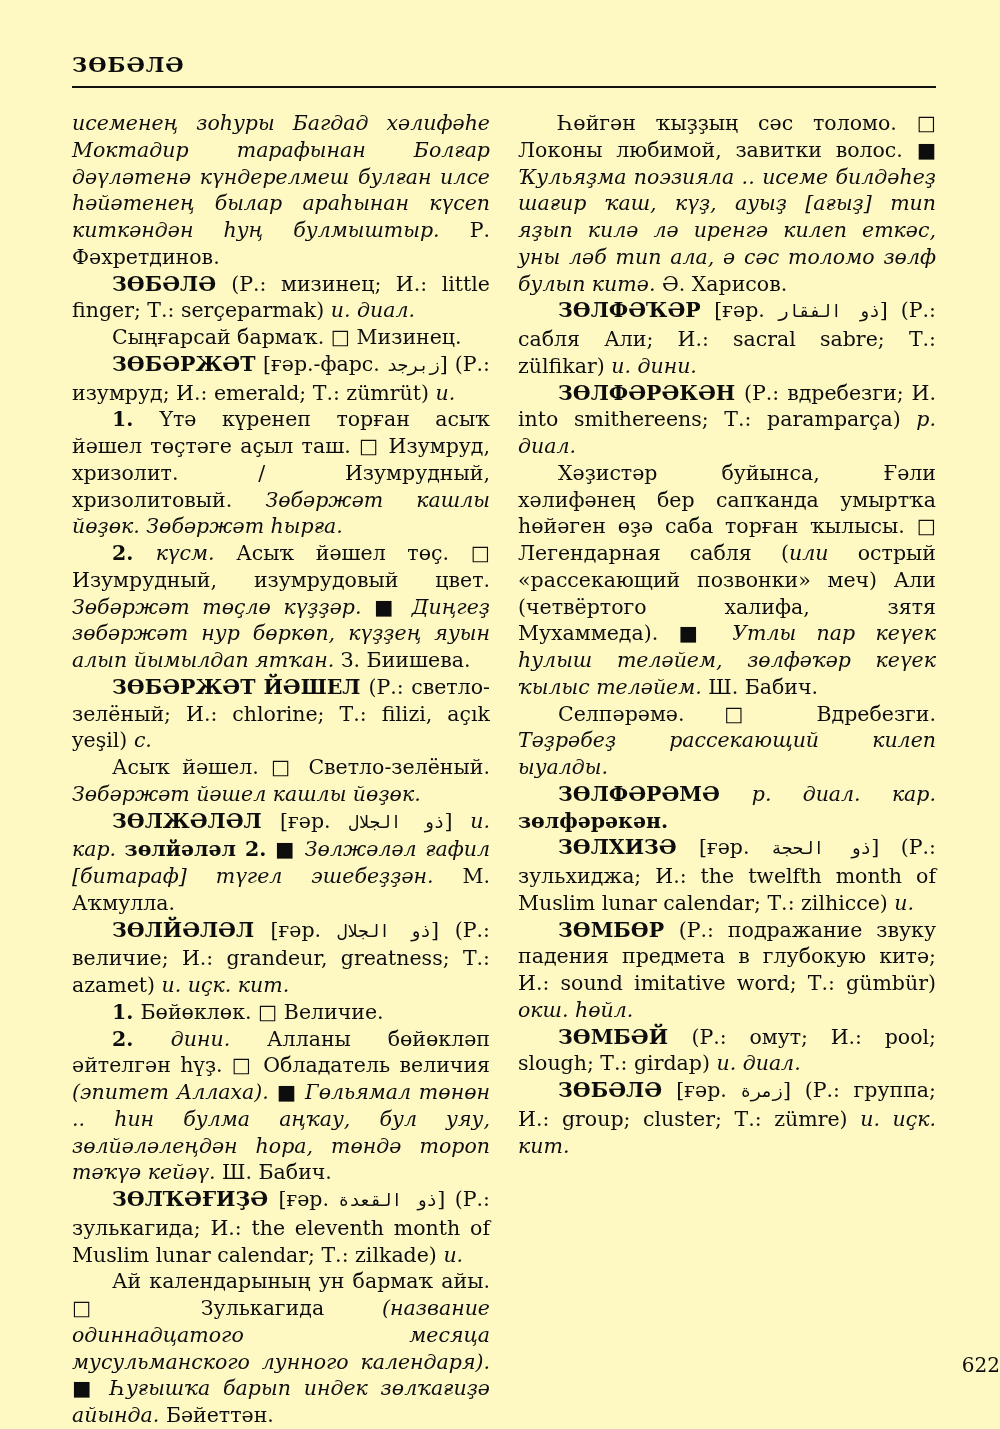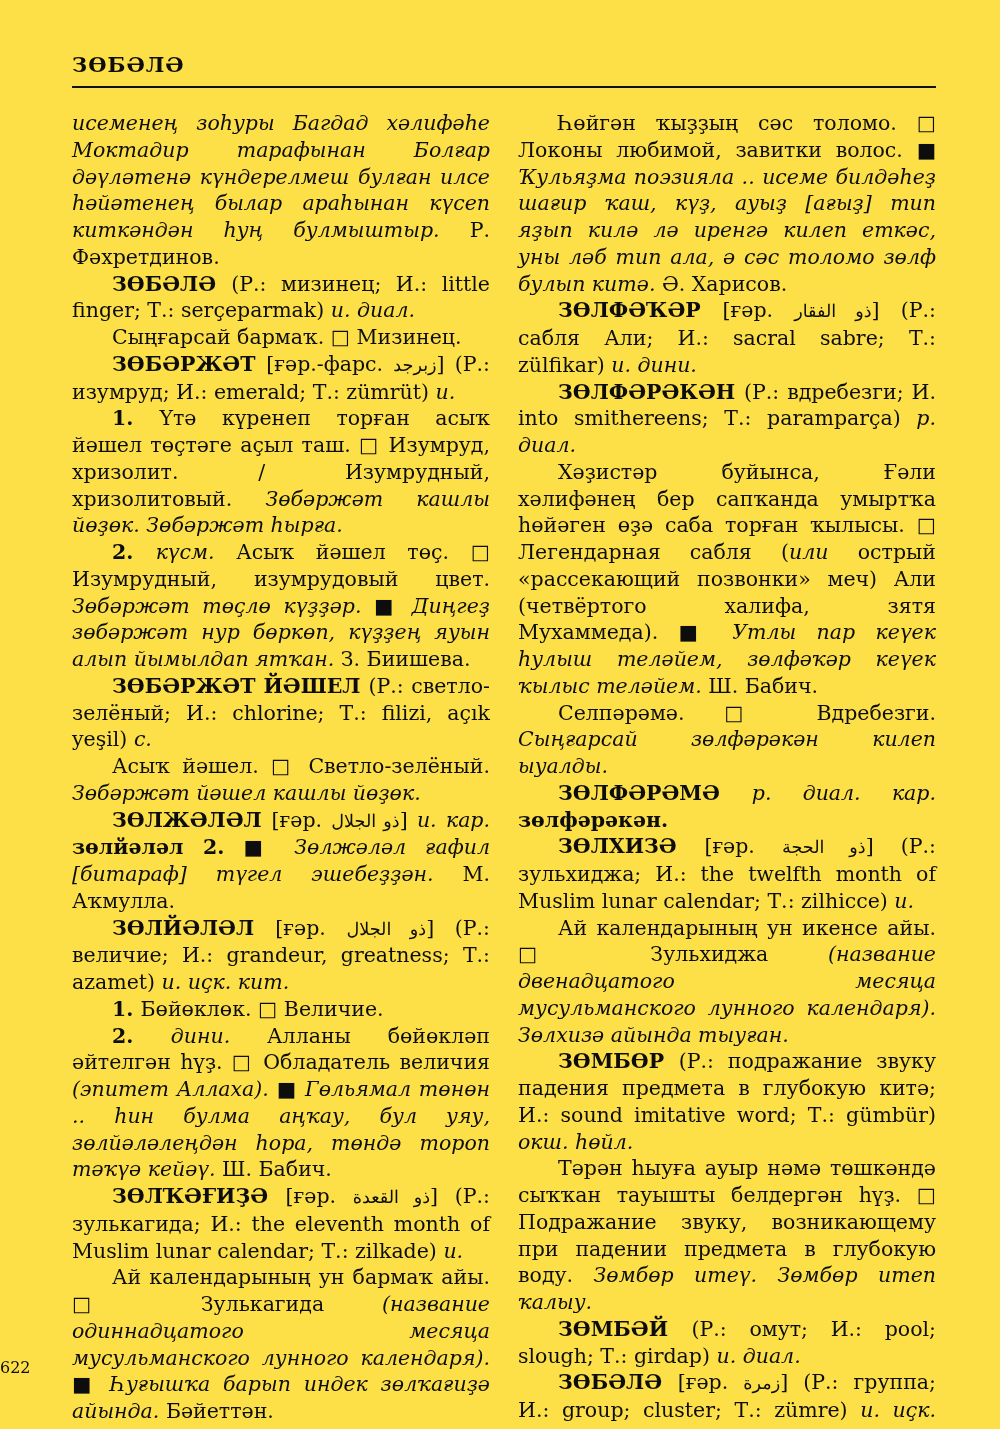--- a/index.html
+++ b/index.html
@@ -1,20 +1,20 @@
 <!DOCTYPE html>
 <html><head>
 <meta charset="utf-8">
 <style>
   html, body { margin: 0; padding: 0; background: #ffffff; }
   .page {
     position: relative;
     width: 1000px;
     height: 1429px;
-    background: #fde047;
+    background: #fef9c3;
     color: #0d0d0d;
     font-family: "DejaVu Serif", "Liberation Serif", serif;
     box-sizing: border-box;
     padding: 54px 64px 0 72px;
     overflow: hidden;
   }
   .running-head {
     font-weight: bold;
     font-size: 21px;
     letter-spacing: 1px;
@@ -37,32 +37,32 @@
     text-align: justify;
   }
   .col p {
     margin: 0;
     text-indent: 40px;
   }
   .col p.no-indent { text-indent: 0; }
   .run-b { font-weight: bold; }
   .run-i { font-style: italic; margin-top: 41px; }
   .run-ar {
-    font-family: Liberation Serif, serif;
+    font-family: Liberation Mono, monospace;
     font-size: 0.86em;
     unicode-bidi: isolate;
     direction: rtl;
   }
   .page-number {
     position: absolute;
     left: 0;
     right: 0;
     bottom: 52px;
-    text-align: left;
-    font-size: 16px;
+    text-align: right;
+    font-size: 20px;
   }
 </style>
 </head>
 <body>
 
 <div class="page">
   <div class="running-head">ЗӨБӘЛӘ</div>
   <div class="header-rule"></div>
 
   <div class="columns">
@@ -83,26 +83,24 @@
       <p><span>Ай календарының ун бармаҡ айы. □ Зулькагида </span><span class="run-i">(название одиннадцатого месяца мусульманского лунного календаря).</span><span> ■ </span><span class="run-i">Һуғышҡа барып индек зөлҡағиҙә айында. </span><span>Бәйеттән.</span></p>
       <p><span class="run-b">ЗӨЛМӘТ </span><span>[ғәр. </span><span class="run-ar">ظلمة</span><span>] </span><span class="run-i">и. кар. </span></p>
 
     </div>
 
     <div class="col">
       <p><span>Һөйгән ҡыҙҙың сәс толомо. □ Локоны любимой, завитки волос. ■ </span><span class="run-i">Ҡульяҙма поэзияла .. исеме билдәһеҙ шағир ҡаш, күҙ, ауыҙ [ағыҙ] тип яҙып килә лә иренгә килеп еткәс, уны ләб тип ала, ә сәс толомо зөлф булып китә. </span><span>Ә. Харисов.</span></p>
       <p><span class="run-b">ЗӨЛФӘҠӘР </span><span>[ғәр. </span><span class="run-ar">ذو الفقار</span><span>] (Р.: сабля Али; И.: sacral sabre; Т.: zülfikar) </span><span class="run-i">и. дини.</span></p>
       <p><span class="run-b">ЗӨЛФӘРӘКӘН </span><span>(Р.: вдребезги; И. into smithereens; Т.: paramparça) </span><span class="run-i">р. диал.</span></p>
       <p><span>Хәҙистәр буйынса, Ғәли хәлифәнең бер сапҡанда умыртҡа һөйәген өҙә саба торған ҡылысы. □ Легендарная сабля (</span><span class="run-i">или</span><span> острый «рассекающий позвонки» меч) Али (четвёртого халифа, зятя Мухаммеда). ■ </span><span class="run-i">Утлы пар кеүек һулыш теләйем, зөлфәҡәр кеүек ҡылыс теләйем. </span><span>Ш. Бабич.</span></p>
-      <p><span>Селпәрәмә. □ Вдребезги. </span><span class="run-i">Сыңғарсай зөлфәрәкән килеп ыуалды.</span></p>
+      <p><span>Селпәрәмә. □ Вдребезги. </span><span class="run-i">Тәҙрәбеҙ рассекающий килеп ыуалды.</span></p>
       <p><span class="run-b">ЗӨЛФӘРӘМӘ </span><span class="run-i">р. диал. кар. </span><span class="run-b">зөлфәрәкән.</span></p>
       <p><span class="run-b">ЗӨЛХИЗӘ </span><span>[ғәр. </span><span class="run-ar">ذو الحجة</span><span>] (Р.: зульхиджа; И.: the twelfth month of Muslim lunar calendar; Т.: zilhicce) </span><span class="run-i">и.</span></p>
-      <p><span>Ай календарының ун икенсе айы. □ Зульхиджа </span><span class="run-i">(название двенадцатого месяца мусульманского лунного календаря). Зөлхизә айында тыуған.</span></p>
       <p><span class="run-b">ЗӨМБӨР </span><span>(Р.: подражание звуку падения предмета в глубокую китә; И.: sound imitative word; Т.: gümbür) </span><span class="run-i">окш. һөйл.</span></p>
-      <p><span>Тәрән һыуға ауыр нәмә төшкәндә сыҡҡан тауышты белдергән һүҙ. □ Подражание звуку, возникающему при падении предмета в глубокую воду. </span><span class="run-i">Зөмбөр итеү. Зөмбөр итеп ҡалыу.</span></p>
       <p><span class="run-b">ЗӨМБӘЙ </span><span>(Р.: омут; И.: pool; slough; Т.: girdap) </span><span class="run-i">и. диал.</span></p>
       <p><span class="run-b">ЗӨБӘЛӘ </span><span>[ғәр. </span><span class="run-ar">زمرة</span><span>] (Р.: группа; И.: group; cluster; Т.: zümre) </span><span class="run-i">и. иҫк. кит.</span></p>
 
     </div>
   </div>
 
   <div class="page-number">622</div>
 </div>
 
 </body></html>

